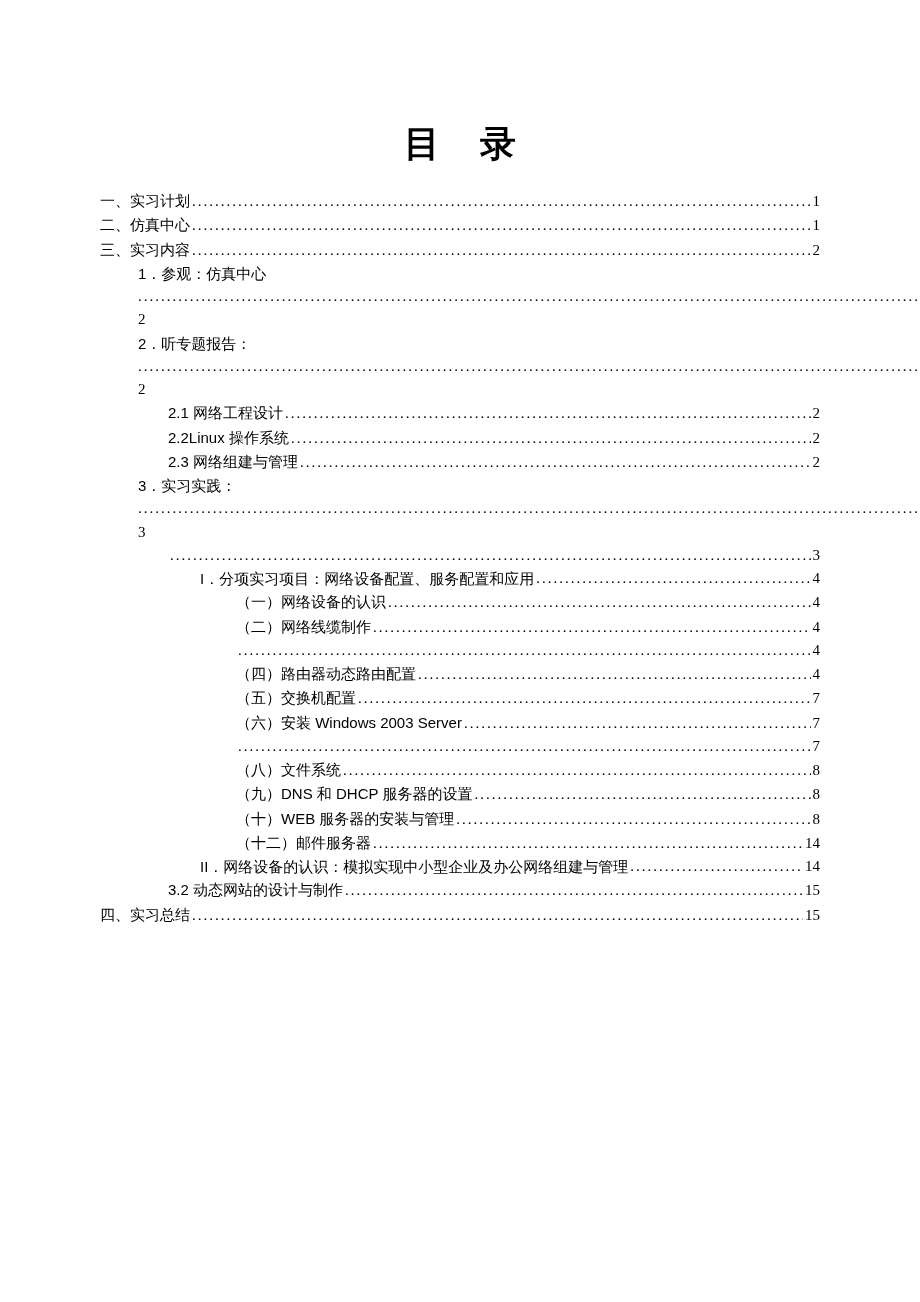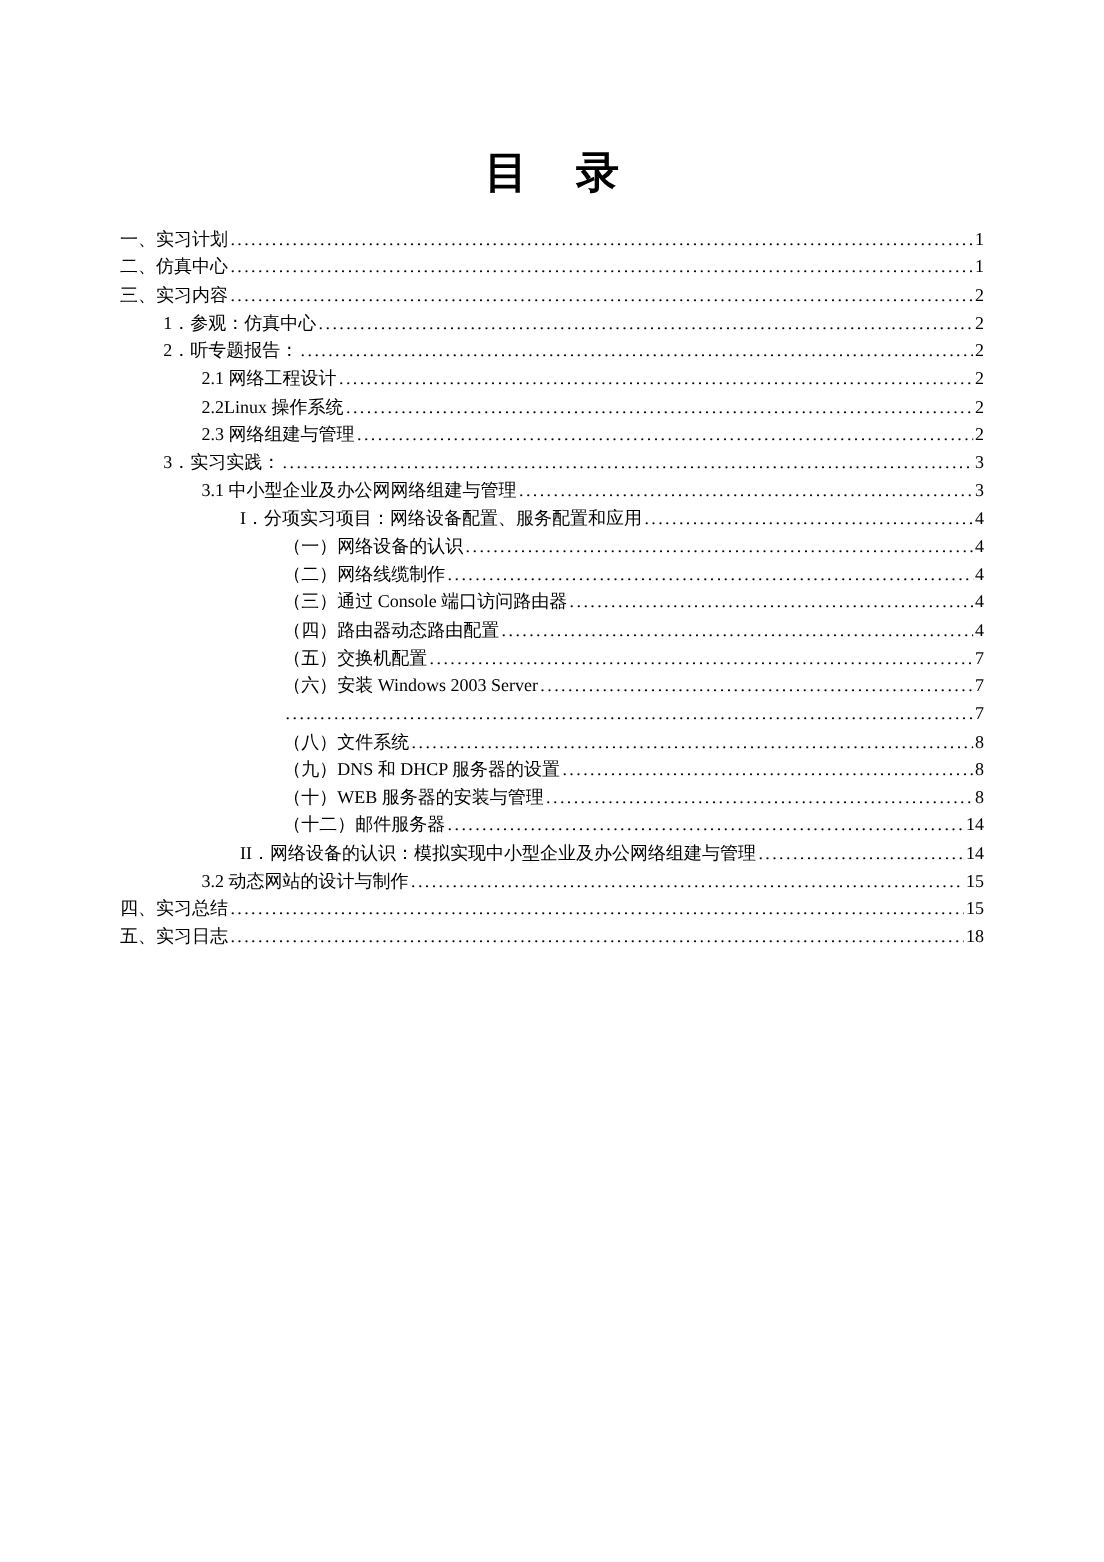--- a/index.html
+++ b/index.html
@@ -29,38 +29,38 @@
     font-size: 15px;
     line-height: 1.55;
   }
   .toc-row {
     display: flex;
     align-items: baseline;
     white-space: nowrap;
   }
   .toc-label {
     flex: 0 0 auto;
-    font-family: Liberation Serif, serif;
+    font-family: Liberation Sans, sans-serif;
   }
   .toc-leader {
     flex: 1 1 auto;
     overflow: hidden;
     margin: 0 2px;
   }
   .toc-leader::after {
     content: "................................................................................................................................................................................................................................................................";
     letter-spacing: 2px;
     color: #000;
   }
   .toc-pageno {
     flex: 0 0 auto;
     font-family: "Times New Roman", serif;
   }
   .lv0 { padding-left: 0; }
-  .lv1 { padding-left: 36px; }
+  .lv1 { padding-left: 36px; flex-direction: column; }
   .lv2 { padding-left: 68px; }
   .lv3 { padding-left: 100px; align-items: flex-end; }
   .lv4 { padding-left: 136px; }
 </style>
 </head>
 <body>
 
 <div class="page">
   <h1 class="toc-title">目录</h1>
   <div class="toc" id="toc-container">
@@ -103,41 +103,39 @@
         <span class="toc-label">2.3 网络组建与管理</span>
         <span class="toc-leader"></span>
         <span class="toc-pageno">2</span>
       </div>
       <div class="toc-row lv1">
         <span class="toc-label">3．实习实践：</span>
         <span class="toc-leader"></span>
         <span class="toc-pageno">3</span>
       </div>
       <div class="toc-row lv2">
-        <span class="toc-label">3.1 中小型企业及办公网网络组建与管理</span>
         <span class="toc-leader"></span>
         <span class="toc-pageno">3</span>
       </div>
       <div class="toc-row lv3">
         <span class="toc-label">I．分项实习项目：网络设备配置、服务配置和应用</span>
         <span class="toc-leader"></span>
         <span class="toc-pageno">4</span>
       </div>
       <div class="toc-row lv4">
         <span class="toc-label">（一）网络设备的认识</span>
         <span class="toc-leader"></span>
         <span class="toc-pageno">4</span>
       </div>
       <div class="toc-row lv4">
         <span class="toc-label">（二）网络线缆制作</span>
         <span class="toc-leader"></span>
         <span class="toc-pageno">4</span>
       </div>
       <div class="toc-row lv4">
-        <span class="toc-label">（三）通过 Console 端口访问路由器</span>
         <span class="toc-leader"></span>
         <span class="toc-pageno">4</span>
       </div>
       <div class="toc-row lv4">
         <span class="toc-label">（四）路由器动态路由配置</span>
         <span class="toc-leader"></span>
         <span class="toc-pageno">4</span>
       </div>
       <div class="toc-row lv4">
         <span class="toc-label">（五）交换机配置</span>
@@ -181,19 +179,14 @@
       <div class="toc-row lv2">
         <span class="toc-label">3.2 动态网站的设计与制作</span>
         <span class="toc-leader"></span>
         <span class="toc-pageno">15</span>
       </div>
       <div class="toc-row lv0">
         <span class="toc-label">四、实习总结</span>
         <span class="toc-leader"></span>
         <span class="toc-pageno">15</span>
       </div>
-      <div class="toc-row lv0">
-        <span class="toc-label">五、实习日志</span>
-        <span class="toc-leader"></span>
-        <span class="toc-pageno">18</span>
-      </div>
     </div>
 </div>
 
 </body></html>

